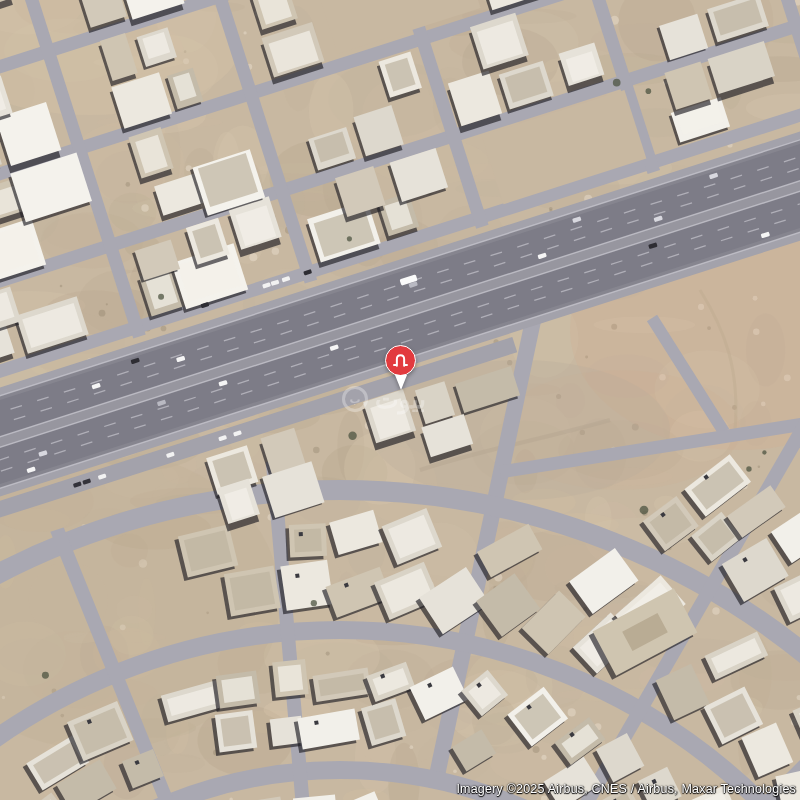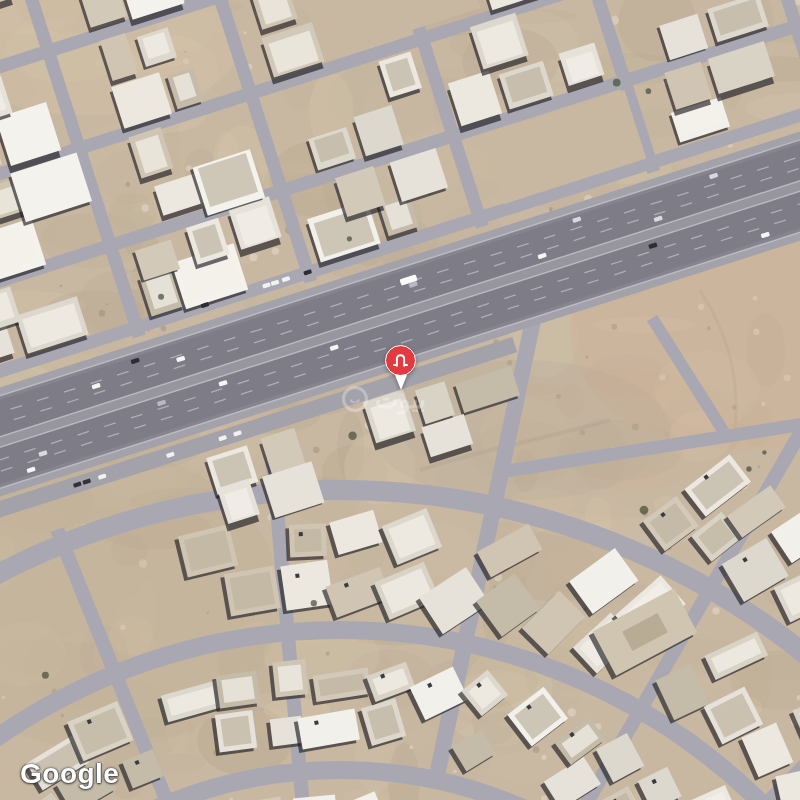--- a/index.html
+++ b/index.html
@@ -922,15 +922,15 @@
 
   <div class="marker">
     <div class="marker-head" style="background: rgb(226, 58, 62);">
       <svg viewBox="0 0 24 24">
         <path d="M3.8 17.8 H7.4 M16.6 17.8 H20.2 M7.4 18.6 V10.2 Q7.4 5.4 12 5.4 Q16.6 5.4 16.6 10.2 V18.6" fill="none" stroke="#ffffff" stroke-width="2.5" stroke-linecap="round"></path>
       </svg>
     </div>
     <div class="marker-tail"></div>
   </div>
 
-  <div class="google-logo">Google</div>
 
+  <div class="attribution">Imagery ©2025 Airbus, CNES / Airbus, Maxar Technologies</div>
 </div>
 
 </body></html>

